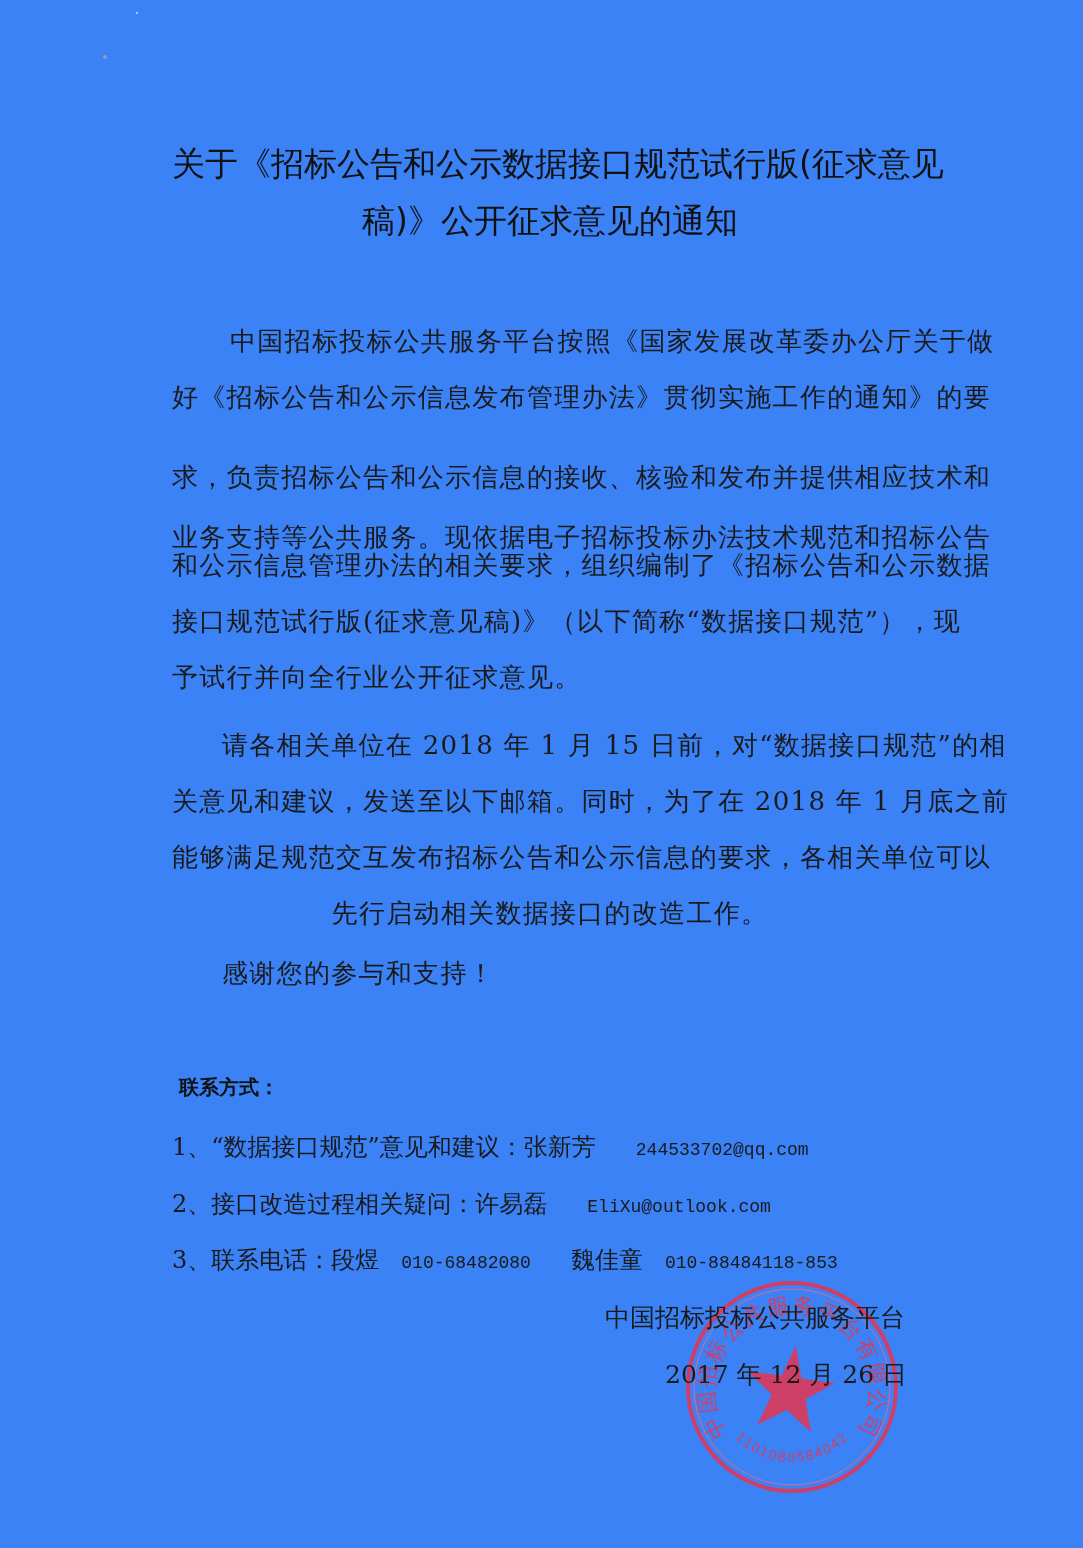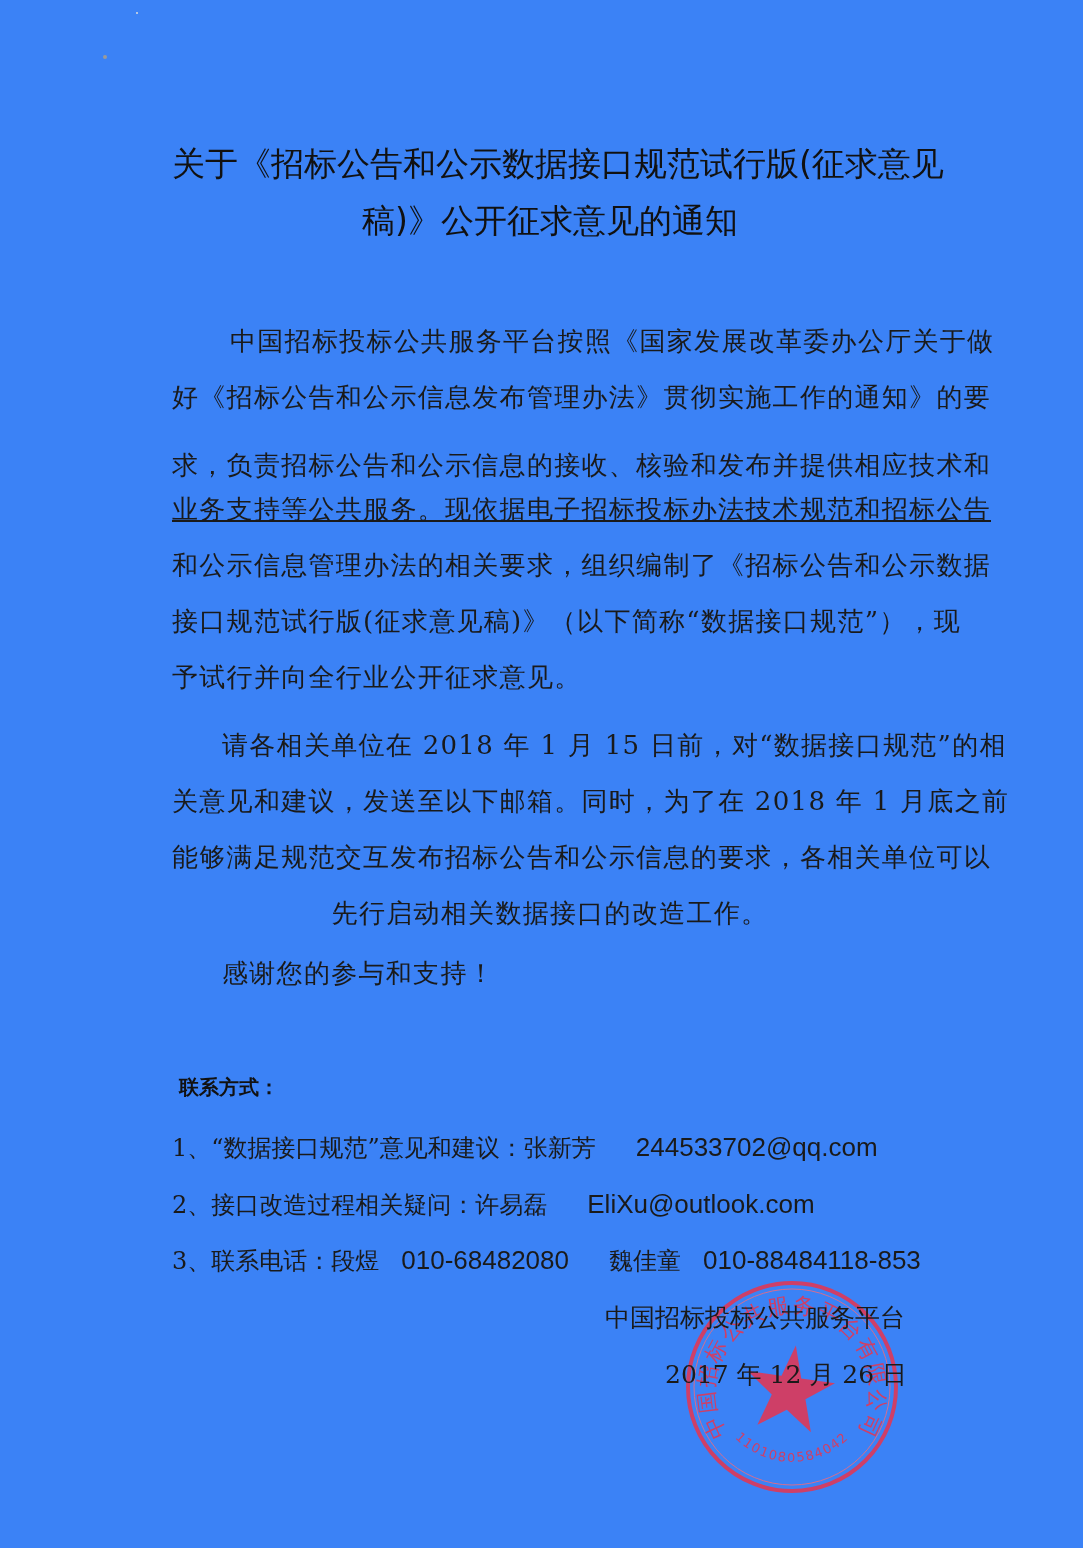--- a/index.html
+++ b/index.html
@@ -62,22 +62,22 @@
     }
     .contact-line {
       position: absolute;
       left: 172px;
       font-size: 24px;
       line-height: 30px;
       white-space: nowrap;
       color: #1a1a1a;
     }
     .contact-line .mono {
-      font-family: Liberation Sans, sans-serif;
-      font-size: 26px;
+      font-family: Liberation Mono, monospace;
+      font-size: 18px;
     }
     .gap { display: inline-block; width: 22px; }
     .gap-lg { display: inline-block; width: 40px; }
     .signature {
       position: absolute;
       left: 605px;
       font-size: 25px;
       line-height: 30px;
       white-space: nowrap;
       color: #1a1a1a;
@@ -111,22 +111,22 @@
   <span class="speck" style="left:136px;top:12px;width:2px;height:2px;background:#ddd;"></span>
 
   <h1 class="title" style="top:136px;">
     <span class="l1">关于《招标公告和公示数据接口规范试行版(征求意见</span>
     <span class="l2">稿)》公开征求意见的通知</span>
   </h1>
 
   <div>
     <div class="body-line indent" style="top:326px;margin-left:8px;">中国招标投标公共服务平台按照《国家发展改革委办公厅关于做</div>
     <div class="body-line" style="top:382px;">好《招标公告和公示信息发布管理办法》贯彻实施工作的通知》的要</div>
-    <div class="body-line" style="top:450px;">求，负责招标公告和公示信息的接收、核验和发布并提供相应技术和</div>
-    <div class="body-line" style="top:494px;text-decoration:underline;">业务支持等公共服务。现依据电子招标投标办法技术规范和招标公告</div>
+    <div class="body-line" style="top:462px;">求，负责招标公告和公示信息的接收、核验和发布并提供相应技术和</div>
+    <div class="body-line" style="top:522px;">业务支持等公共服务。现依据电子招标投标办法技术规范和招标公告</div>
     <div class="body-line" style="top:550px;">和公示信息管理办法的相关要求，组织编制了《招标公告和公示数据</div>
     <div class="body-line" style="top:606px;">接口规范试行版(征求意见稿)》（以下简称“数据接口规范”），现</div>
     <div class="body-line" style="top:662px;">予试行并向全行业公开征求意见。</div>
   </div>
 
   <div>
     <div class="body-line indent" style="top:730px;">请各相关单位在 2018 年 1 月 15 日前，对“数据接口规范”的相</div>
     <div class="body-line" style="top:786px;">关意见和建议，发送至以下邮箱。同时，为了在 2018 年 1 月底之前</div>
     <div class="body-line" style="top:842px;">能够满足规范交互发布招标公告和公示信息的要求，各相关单位可以</div>
     <div class="body-line" style="top:898px;text-align:center;">先行启动相关数据接口的改造工作。</div>

